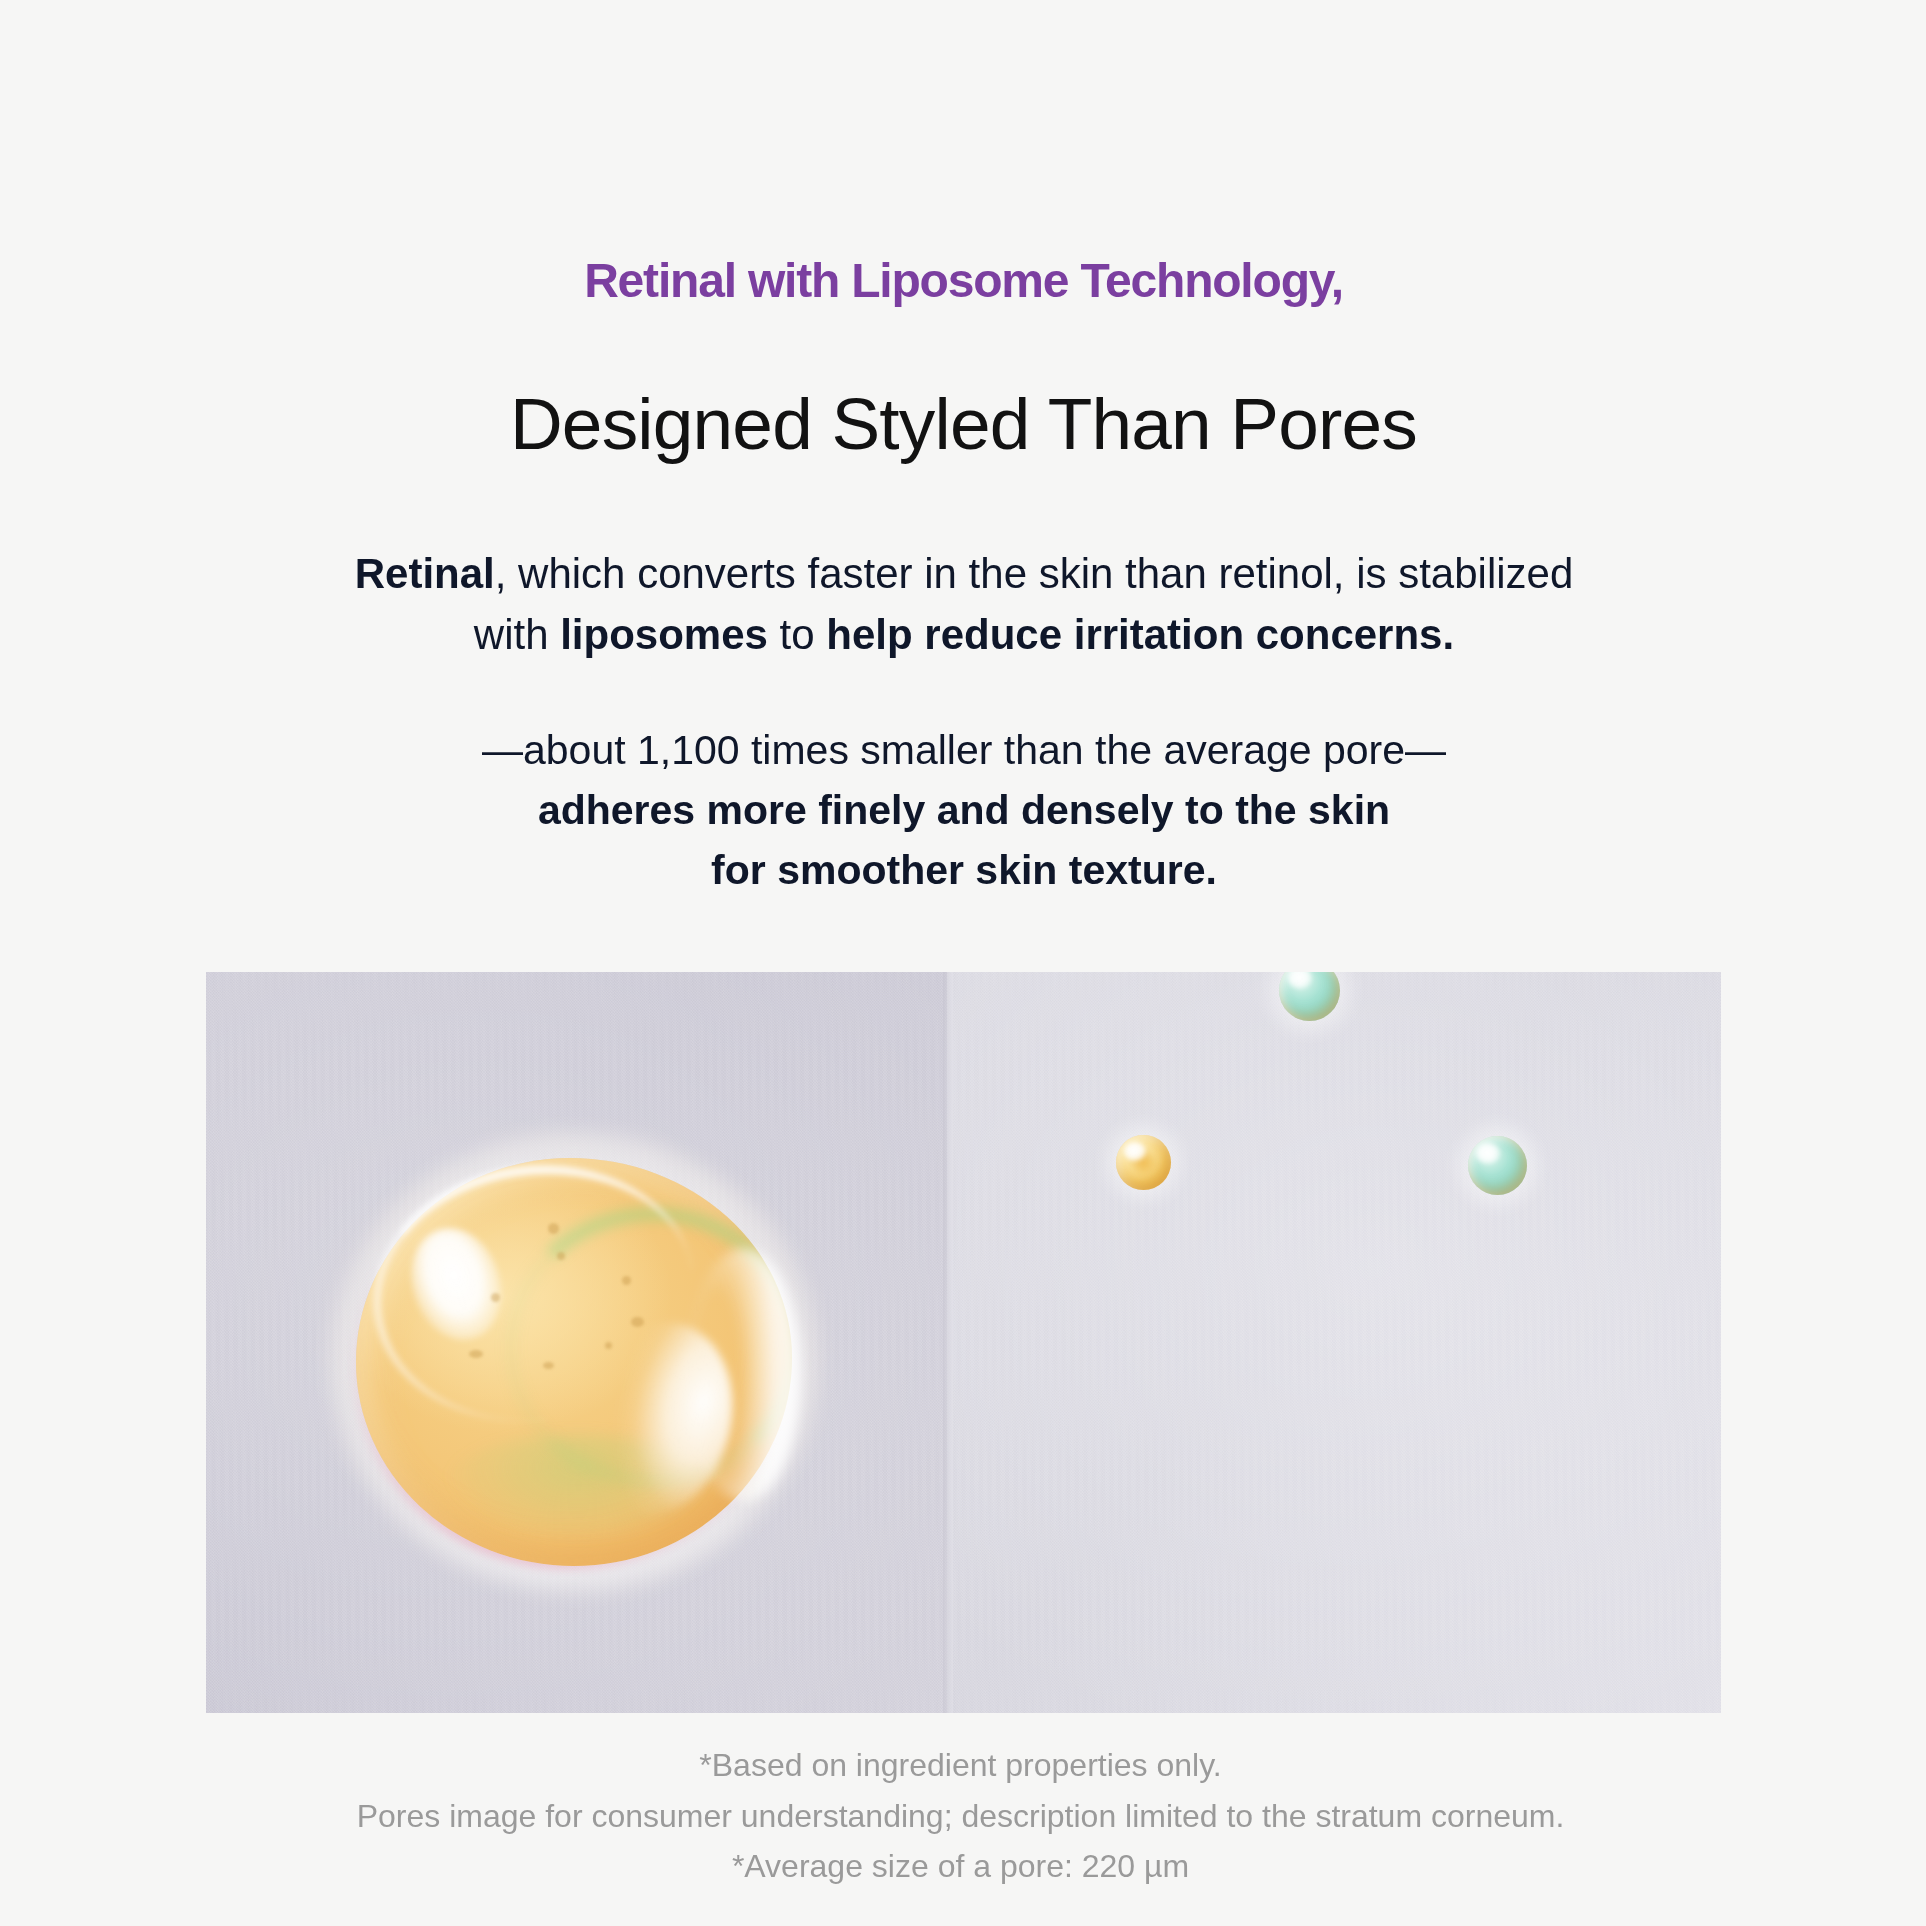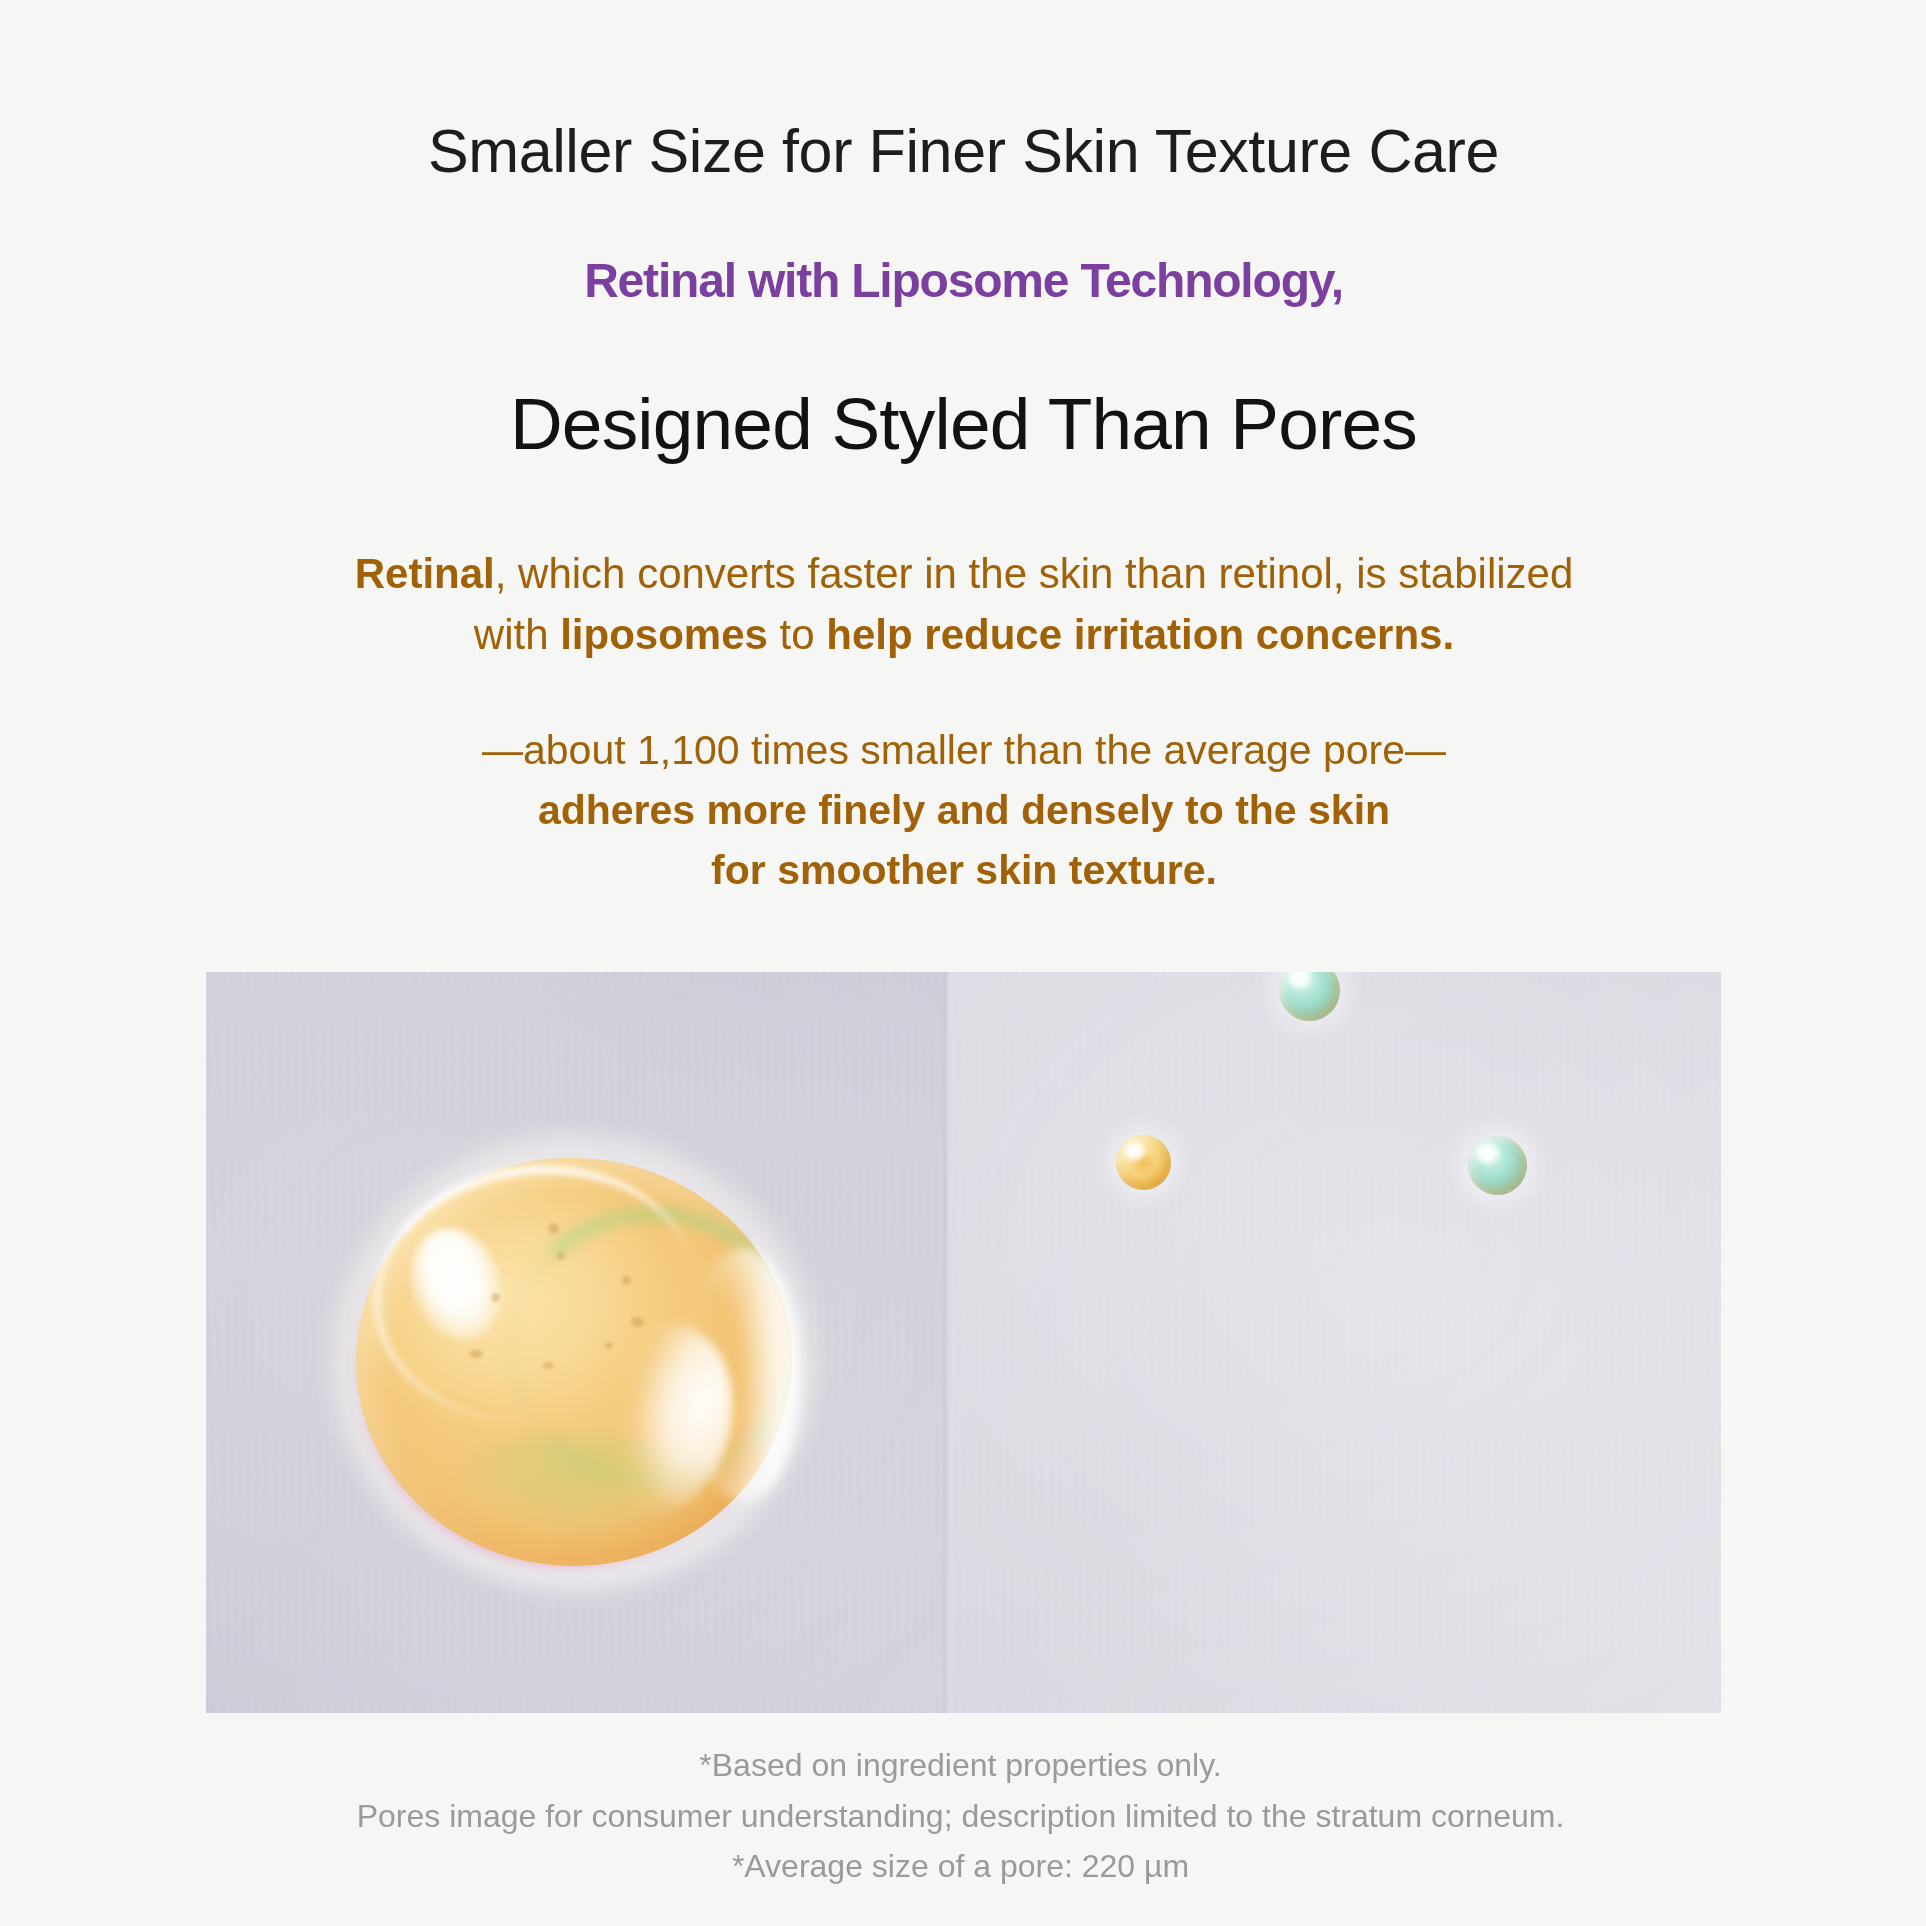--- a/index.html
+++ b/index.html
@@ -51,21 +51,21 @@
     letter-spacing: -0.8px;
     color: #121212;
     line-height: 1.1;
   }
 
   .para {
     position: absolute;
     left: 248px;
     width: 1432px;
     text-align: center;
-    color: #a16207;
+    color: #0f172a;
     line-height: 1.46;
   }
   .para-1 {
     top: 543px;
     font-size: 42px;
   }
   .para-2 {
     top: 721px;
     font-size: 41px;
   }
@@ -294,21 +294,20 @@
     font-size: 32px;
     line-height: 1.58;
   }
   .footnotes div { white-space: nowrap; }
 </style>
 </head>
 <body>
 
 <div id="page">
 
-  <div class="eyebrow">Smaller Size for Finer Skin Texture Care</div>
 
   <div class="headline-1">Retinal with Liposome Technology,</div>
 
   <div class="headline-2">Designed Styled Than Pores</div>
 
   <div class="para para-1">
     <div><b>Retinal</b><span>, which converts faster in the skin than retinol, is stabilized</span></div>
     <div><span>with </span><b>liposomes</b><span> to </span><b>help reduce irritation concerns.</b></div>
   </div>
 

